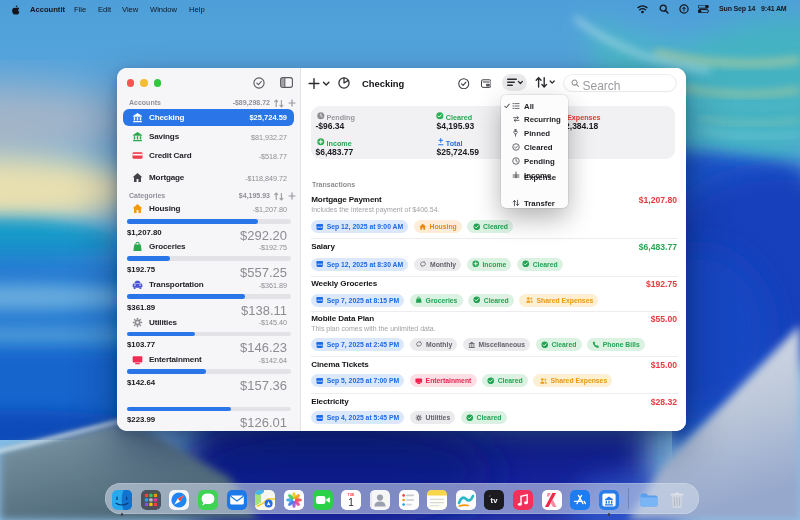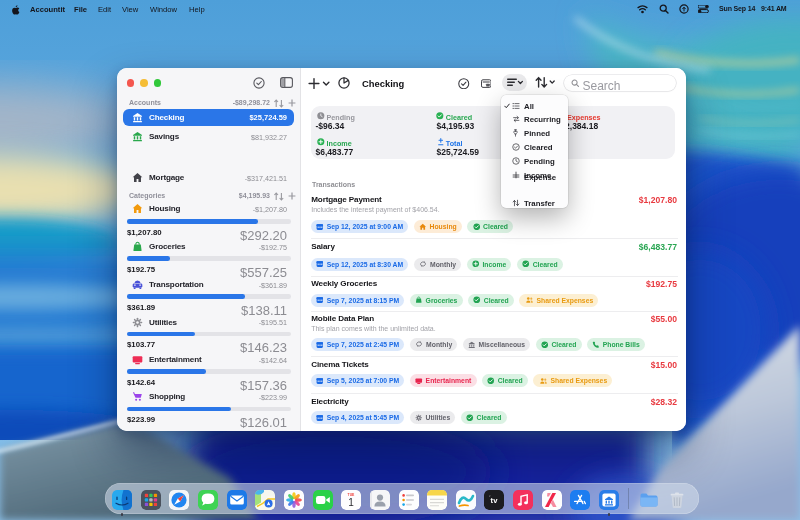--- a/index.html
+++ b/index.html
@@ -130,21 +130,21 @@
 
 <path d="M0,451 Q60,436 117,422 L145,429 Q190,455 230,478 L258,520 L0,520 Z" fill="url(#slopeL)" filter="url(#b4)"></path>
 <path d="M-5,452 Q60,437 120,421" stroke="#eef6fa" stroke-width="2.6" fill="none" filter="url(#b2)" opacity="1"></path>
 </svg>
 
 <div id="menubar" class="abs">
 <svg class="abs" style="left:11px;top:4.5px" width="9" height="10" viewBox="0 0 9 10">
       <path fill="#14151c" d="M6.4,0.2c0.1,0.5-0.1,1-0.4,1.4C5.7,2,5.2,2.3,4.7,2.3C4.6,1.8,4.8,1.3,5.1,1C5.4,0.6,5.9,0.3,6.4,0.2z M6.5,2.5c0.7,0,1.4,0.4,1.8,1c-0.7,0.4-1.1,1-1.1,1.8c0,0.8,0.5,1.5,1.2,1.8C8.2,7.6,8,8,7.7,8.5C7.3,9.1,6.9,9.6,6.3,9.6C5.7,9.6,5.5,9.3,4.9,9.3c-0.7,0-0.9,0.3-1.5,0.3C2.9,9.7,2.4,9.1,2,8.5C1.2,7.3,0.9,5.8,1.3,4.5c0.3-1,1.1-1.8,2.1-1.8c0.6,0,1.1,0.4,1.5,0.4C5.2,3,5.8,2.5,6.5,2.5z"></path>
     </svg>
 <span class="it" style="left:30px">Accountit</span>
-<span class="it" style="left:74px;font-weight:700">File</span>
+<span class="it" style="left:74px;font-weight:400">File</span>
 <span class="it" style="left:98px;font-weight:400">Edit</span>
 <span class="it" style="left:122px;font-weight:400">View</span>
 <span class="it" style="left:150px;font-weight:400">Window</span>
 <span class="it" style="left:189px;font-weight:400">Help</span>
 <svg class="abs" style="left:637px;top:4px" width="11" height="10" viewBox="0 0 11 10">
       <path d="M1.1,3.6 Q5.5,0.2 9.9,3.6" stroke="#14151c" stroke-width="1.4" fill="none" stroke-linecap="round"></path>
       <path d="M2.7,5.7 Q5.5,3.5 8.3,5.7" stroke="#14151c" stroke-width="1.4" fill="none" stroke-linecap="round"></path>
       <circle cx="5.5" cy="8" r="1.35" fill="#14151c"></circle>
     </svg>
 <svg class="abs" style="left:659px;top:4px" width="10" height="10" viewBox="0 0 10 10">
@@ -208,26 +208,34 @@
             <path d="M1.2,4.6 L6.5,1.2 L11.8,4.6 L11.8,5.6 L1.2,5.6 Z"></path>
             <rect x="2.1" y="6.2" width="1.7" height="3.8"></rect>
             <rect x="5.65" y="6.2" width="1.7" height="3.8"></rect>
             <rect x="9.2" y="6.2" width="1.7" height="3.8"></rect>
             <rect x="1.2" y="10.6" width="10.6" height="1.6" rx="0.5"></rect>
           </g>
         </svg>
       <span class="slab">Savings</span>
         <span class="samt">$81,932.27</span>
     </div>
+    <div class="srow" style="left:6px;top:79.2px;width:171px">
+      <svg style="margin-left:9px" width="11" height="11" viewBox="0 0 13 13">
+          <rect x="0.6" y="2.8" width="11.8" height="7.6" rx="1.6" fill="#ef3b4e"></rect>
+          <rect x="0.6" y="4.6" width="11.8" height="1.9" fill="#fff" opacity=".95"></rect>
+        </svg>
+      <span class="slab">Credit Card</span>
+        <span class="samt">-$518.77</span>
+    </div>
     <div class="srow" style="left:6px;top:101px;width:171px">
       <svg style="margin-left:9px" width="11" height="11" viewBox="0 0 13 13">
           <path d="M6.5,1.2 L12.2,6.3 L10.6,6.3 L10.6,11.8 L2.4,11.8 L2.4,6.3 L0.8,6.3 Z M5.4,11.8 L5.4,8.2 L7.6,8.2 L7.6,11.8 Z" fill="#43434a" fill-rule="evenodd"></path>
         </svg>
       <span class="slab">Mortgage</span>
-        <span class="samt">-$317,421.51</span>
+        <span class="samt">-$118,849.72</span>
     </div>
 
     <span class="abs gray7" style="left:12px;top:124px">Categories</span>
     <span class="abs gray7" style="left:0;top:124px;width:153px;text-align:right">$4,195.93</span>
     <svg class="abs" style="left:156px;top:123.5px" width="12" height="9" viewBox="0 0 12 9">
         <path d="M3.2,8 L3.2,1.2 M1.4,3 L3.2,1 L5,3" stroke="#98989e" stroke-width="1.1" fill="none"></path>
         <path d="M8.4,1 L8.4,7.8 M6.6,6 L8.4,8 L10.2,6" stroke="#98989e" stroke-width="1.1" fill="none"></path>
       </svg>
     <svg class="abs" style="left:170.5px;top:124px" width="8" height="8" viewBox="0 0 8 8">
         <path d="M4,0.6 L4,7.4 M0.6,4 L7.4,4" stroke="#98989e" stroke-width="1.2"></path>
@@ -288,21 +296,21 @@
           <rect x="5.6" y="0.8" width="1.8" height="2.6" rx="0.8" fill="#8e8e93" transform="rotate(0 6.5 6.5)"></rect>
           <rect x="5.6" y="0.8" width="1.8" height="2.6" rx="0.8" fill="#8e8e93" transform="rotate(45 6.5 6.5)"></rect>
           <rect x="5.6" y="0.8" width="1.8" height="2.6" rx="0.8" fill="#8e8e93" transform="rotate(90 6.5 6.5)"></rect>
           <rect x="5.6" y="0.8" width="1.8" height="2.6" rx="0.8" fill="#8e8e93" transform="rotate(135 6.5 6.5)"></rect>
           <rect x="5.6" y="0.8" width="1.8" height="2.6" rx="0.8" fill="#8e8e93" transform="rotate(180 6.5 6.5)"></rect>
           <rect x="5.6" y="0.8" width="1.8" height="2.6" rx="0.8" fill="#8e8e93" transform="rotate(225 6.5 6.5)"></rect>
           <rect x="5.6" y="0.8" width="1.8" height="2.6" rx="0.8" fill="#8e8e93" transform="rotate(270 6.5 6.5)"></rect>
           <rect x="5.6" y="0.8" width="1.8" height="2.6" rx="0.8" fill="#8e8e93" transform="rotate(315 6.5 6.5)"></rect>
         </svg>
       <span class="slab">Utilities</span>
-        <span class="samt">-$195.51</span>
+        <span class="samt">-$145.40</span>
     </div>
     <div class="cbar" style="top:263.7px">
         <i style="width:68px"></i>
       </div>
     <div class="csub" style="top:272.0px">
         <b>$103.77</b>
         <span>$146.23</span>
       </div>
     <div class="srow" style="left:6px;top:283.0px;width:171px">
       <svg style="margin-left:9px" width="11" height="11" viewBox="0 0 13 13">
@@ -312,29 +320,20 @@
       <span class="slab">Entertainment</span>
         <span class="samt">-$142.64</span>
     </div>
     <div class="cbar" style="top:301.2px">
         <i style="width:79px"></i>
       </div>
     <div class="csub" style="top:309.5px">
         <b>$142.64</b>
         <span>$157.36</span>
       </div>
-    <div class="srow" style="left:6px;top:320.0px;width:171px">
-      <svg style="margin-left:9px" width="11" height="11" viewBox="0 0 13 13">
-          <path d="M1,1.6 L2.6,1.6 L3.4,3.4 L11.6,3.4 L10.4,8 L4.2,8 Z" fill="#9b43ea"></path>
-          <circle cx="4.9" cy="10.3" r="1.2" fill="#9b43ea"></circle>
-          <circle cx="9.3" cy="10.3" r="1.2" fill="#9b43ea"></circle>
-        </svg>
-      <span class="slab">Shopping</span>
-        <span class="samt">-$223.99</span>
-    </div>
     <div class="cbar" style="top:338.7px">
         <i style="width:104px"></i>
       </div>
     <div class="csub" style="top:347.0px">
         <b>$223.99</b>
         <span>$126.01</span>
       </div>
   </div>
   <div id="main" class="abs">
     <svg class="abs" style="left:7px;top:9px" width="22" height="13" viewBox="0 0 22 13">

